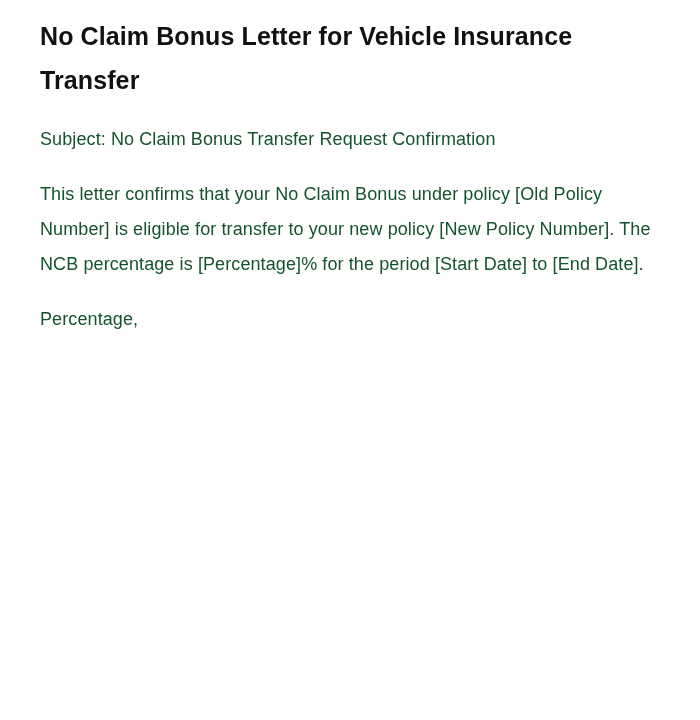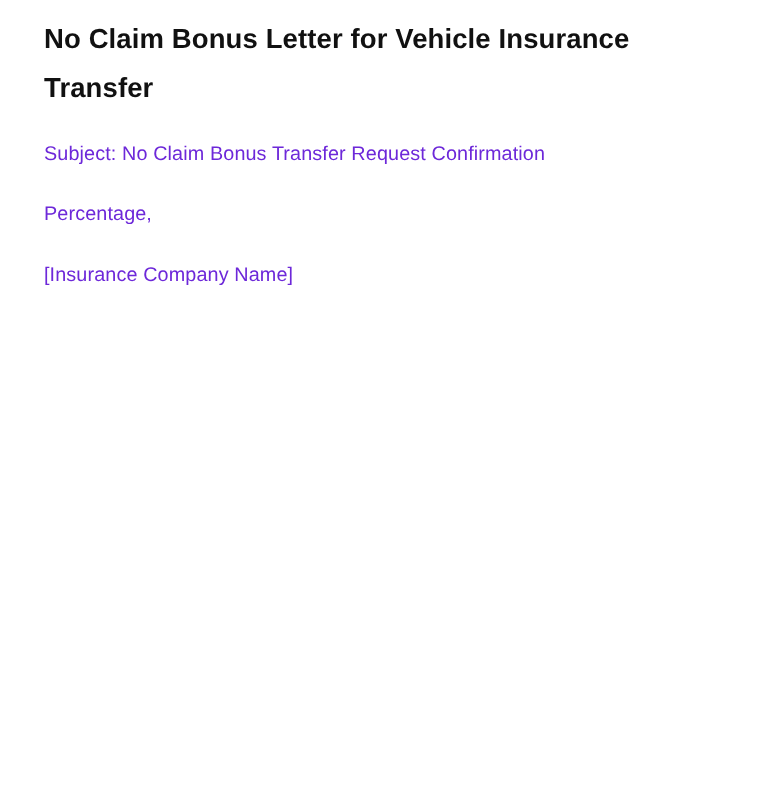--- a/index.html
+++ b/index.html
@@ -23,33 +23,33 @@
     font-weight: 700;
     line-height: 44px;
     color: #111111;
     letter-spacing: 0.1px;
   }
   .doc-paragraph {
     margin: 20px 0;
     font-size: 18px;
     font-weight: 400;
     line-height: 35px;
-    color: #6d28d9;
+    color: #14532d;
     letter-spacing: 0.1px;
   }
 </style>
 </head>
 <body>
 
 <div class="page">
   <h1 class="doc-title">No Claim Bonus Letter for Vehicle Insurance Transfer</h1>
 
   <p class="doc-paragraph">Subject: No Claim Bonus Transfer Request Confirmation</p>
 
 
+  <p class="doc-paragraph">This letter confirms that your No Claim Bonus under policy [Old Policy Number] is eligible for transfer to your new policy [New Policy Number]. The NCB percentage is [Percentage]% for the period [Start Date] to [End Date].</p>
 
 
   <p class="doc-paragraph">Percentage,</p>
 
 
 
-  <p class="doc-paragraph">[Insurance Company Name]</p>
 </div>
 
 </body></html>

